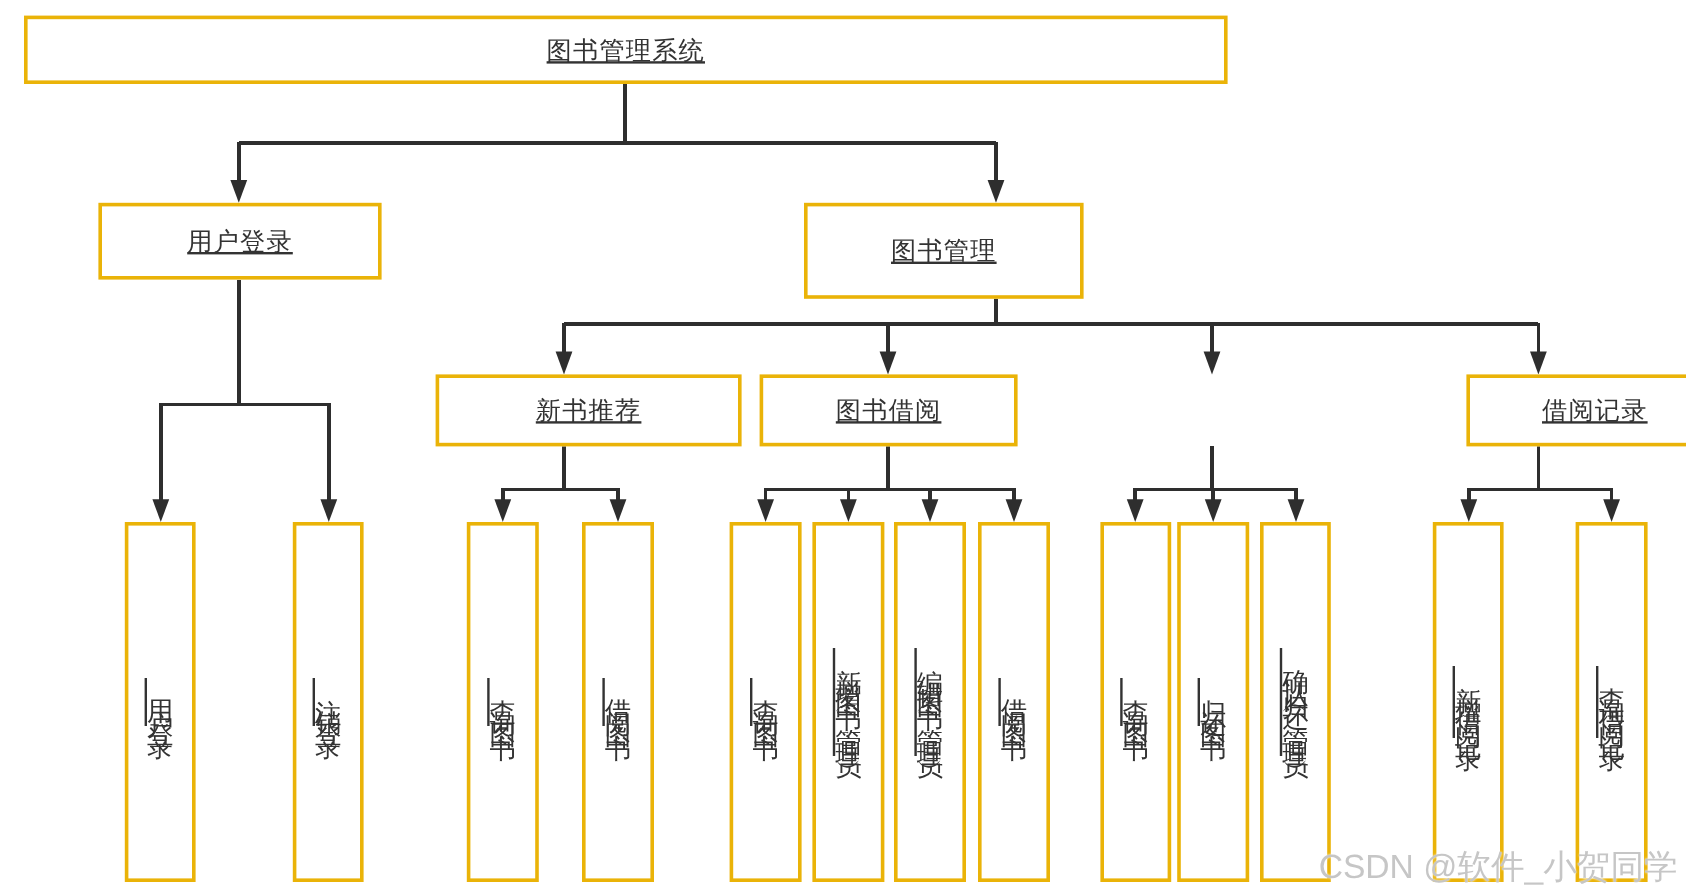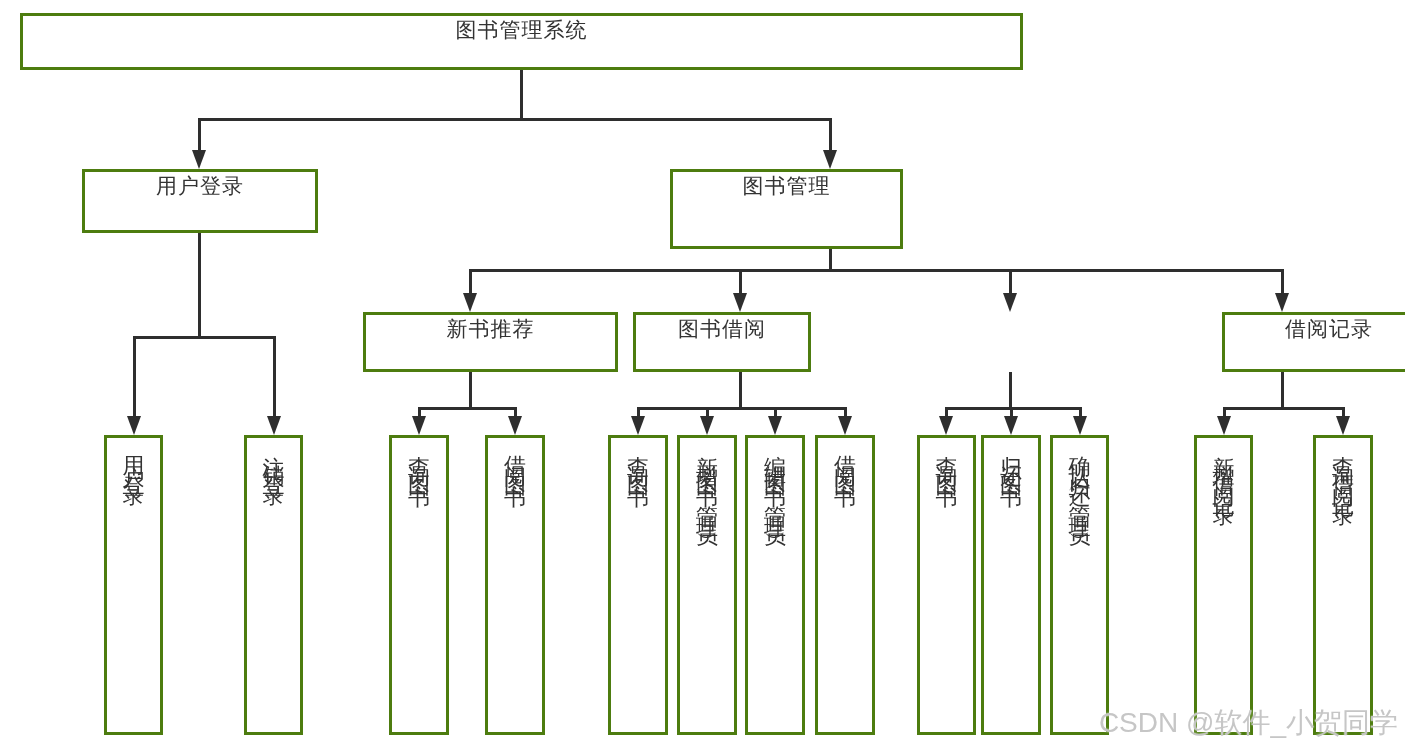--- a/index.html
+++ b/index.html
@@ -18,26 +18,27 @@
   }
   svg.connectors {
     position: absolute;
     left: 0; top: 0;
     width: 1405px; height: 747px;
     z-index: 1;
   }
   .node {
     position: absolute;
     box-sizing: border-box;
-    border: 3px solid #4d7c0f;
+    border: 3px solid #eab308;
     background: #ffffff;
     display: flex;
-    align-items: flex-start;
+    align-items: center;
     justify-content: center;
     z-index: 2;
+    text-decoration: underline;
   }
   .node .lbl {
     color: #333333;
     white-space: nowrap;
   }
   .node.h .lbl {
     font-size: 21px;
     letter-spacing: 1px;
   }
   .node.v .lbl {
@@ -47,21 +48,21 @@
     letter-spacing: 10px;
     white-space: nowrap;
   }
   
   #n-root   { left: 20px;   top: 13px;  width: 1003px; height: 57px; }
   
   #n-l2-0   { left: 82px;   top: 169px; width: 236px;  height: 64px; }
   #n-l2-1   { left: 670px;  top: 169px; width: 233px;  height: 80px; }
   
   #n-l3-0   { left: 363px;  top: 312px; width: 255px;  height: 60px; }
-  #n-l3-1   { left: 633px;  top: 312px; width: 178px;  height: 60px; }
+  #n-l3-1   { left: 633px;  top: 312px; width: 215px;  height: 60px; }
   #n-l3-2   { left: 903px;  top: 312px; width: 215px;  height: 60px; }
   #n-l3-3   { left: 1174px; top: 312px; width: 214px;  height: 60px; margin-left: 48px; }
   
   .leaf     { top: 435px; height: 300px; }
   #lf-0  { left: 104px;  width: 59px; }
   #lf-1  { left: 244px;  width: 59px; }
   #lf-2  { left: 389px;  width: 60px; }
   #lf-3  { left: 485px;  width: 60px; }
   #lf-4  { left: 608px;  width: 60px; }
   #lf-5  { left: 677px;  width: 60px; }

